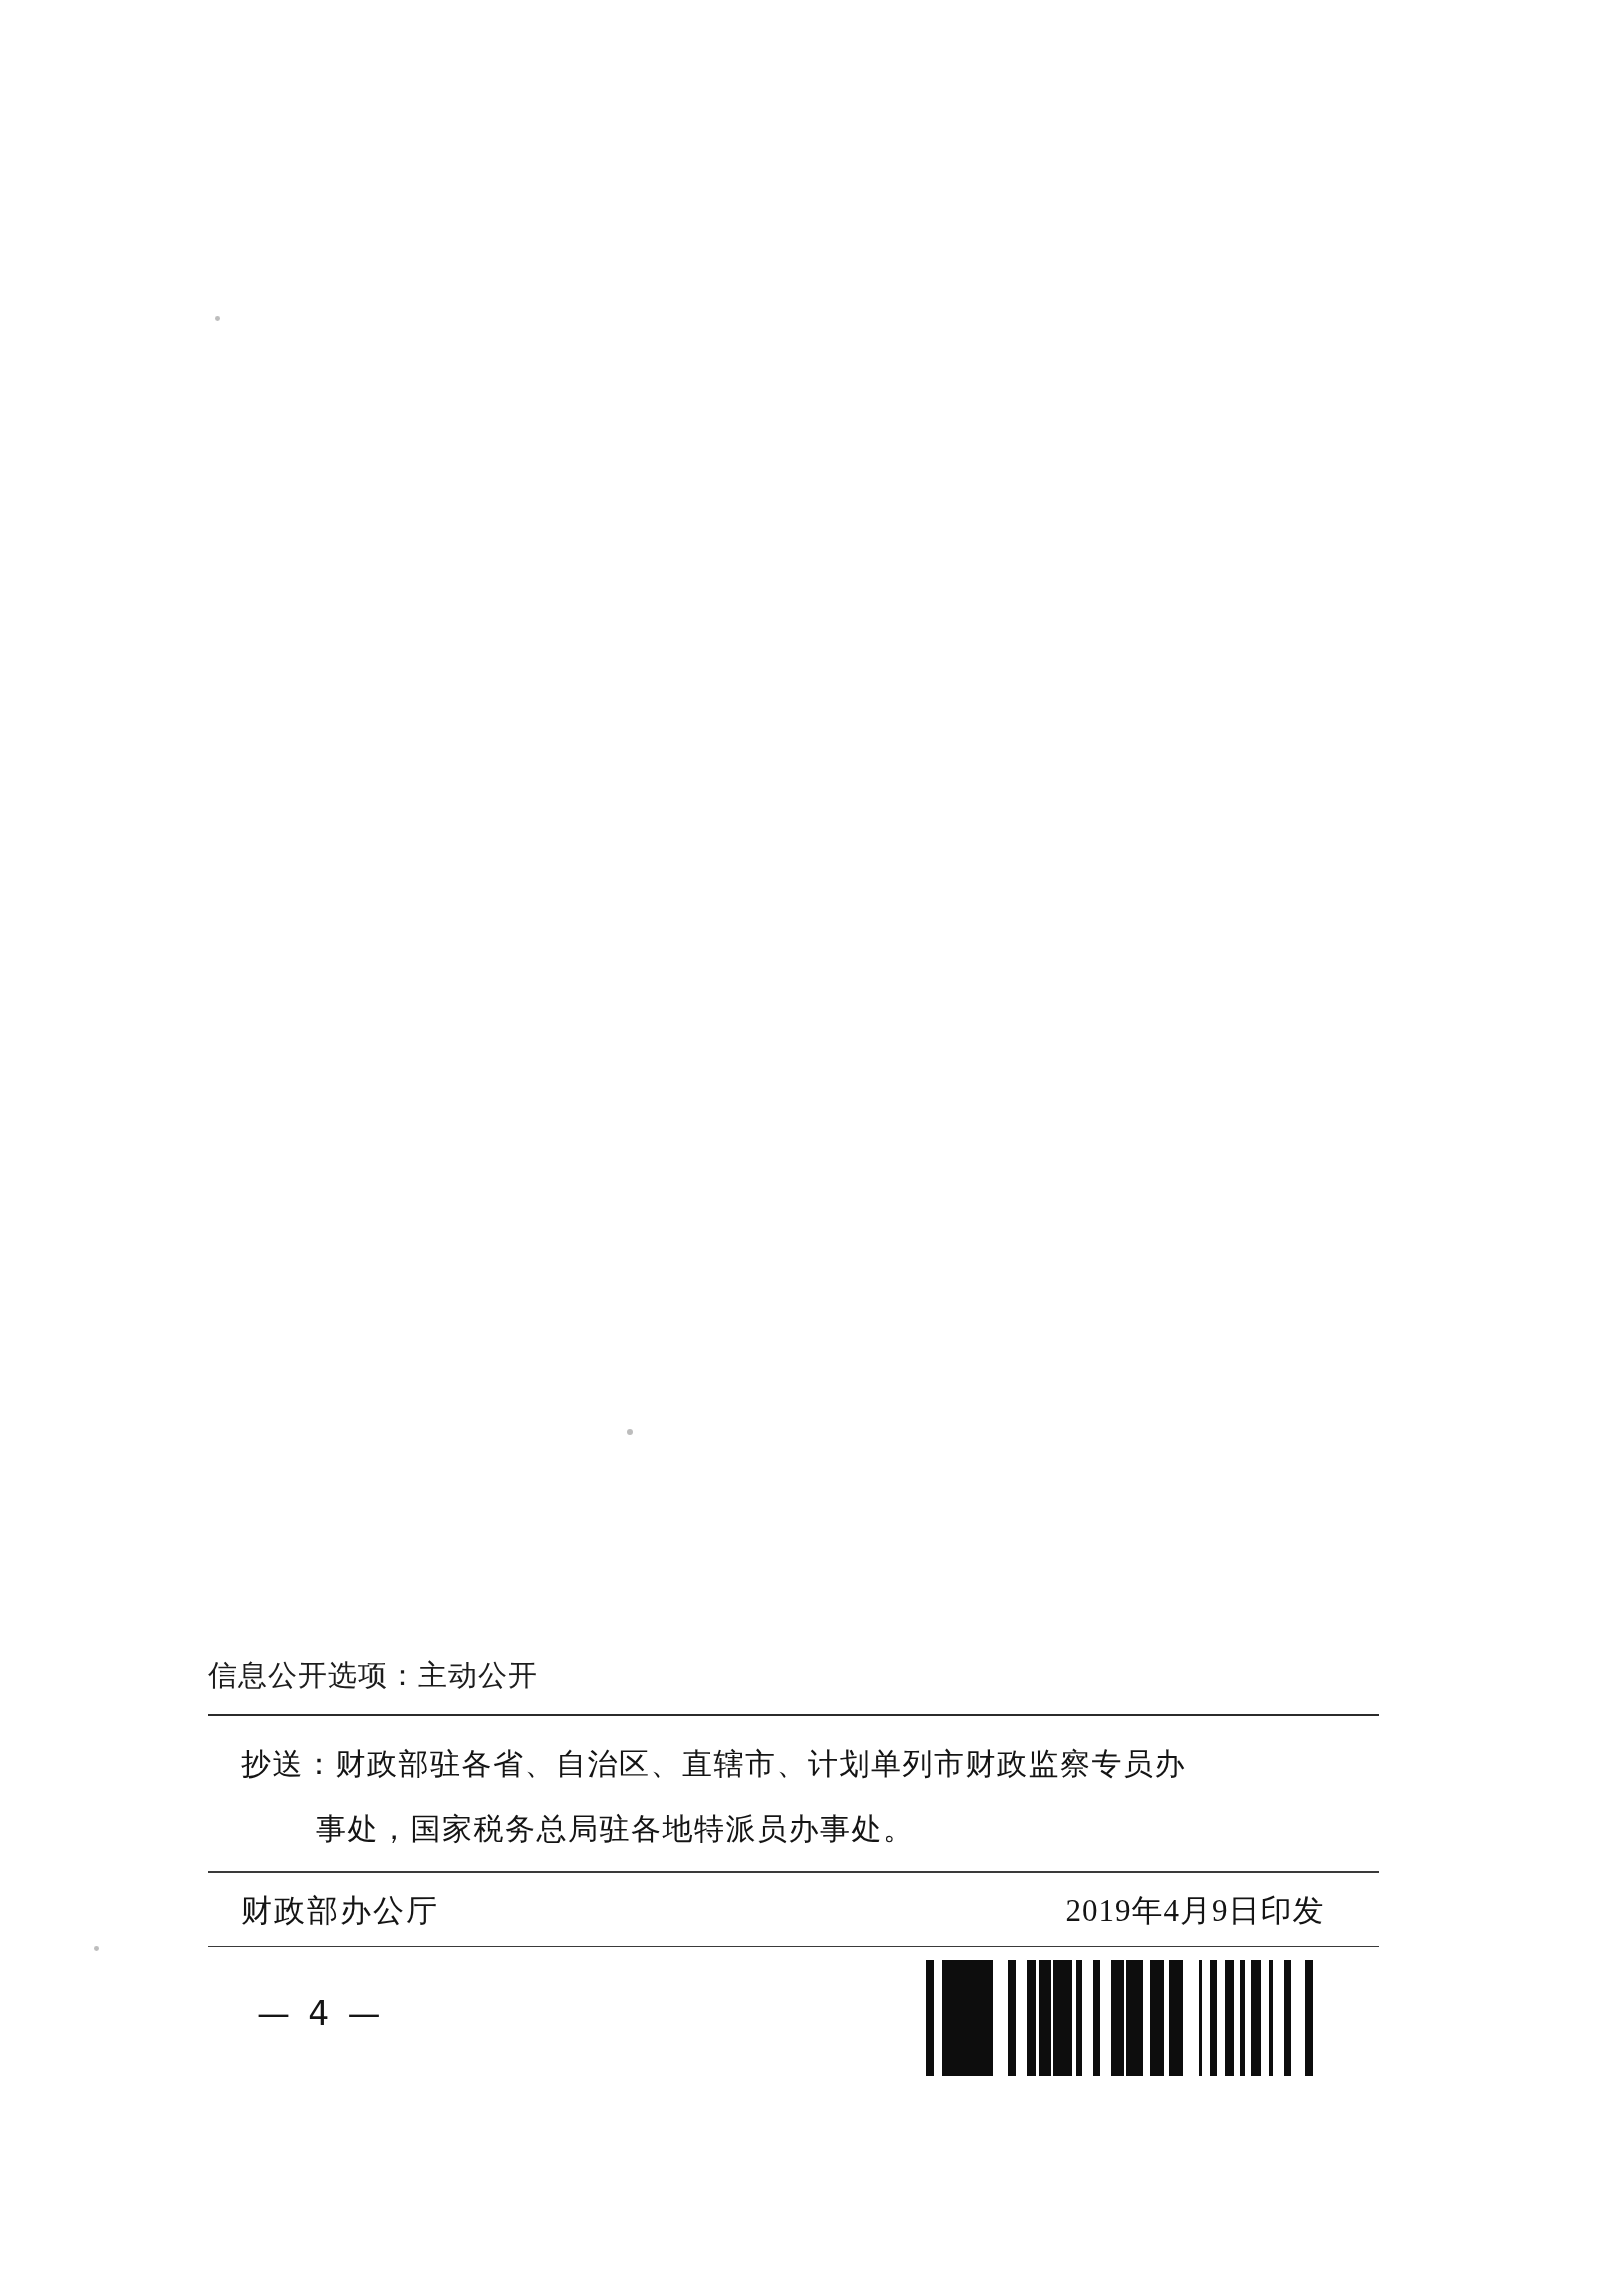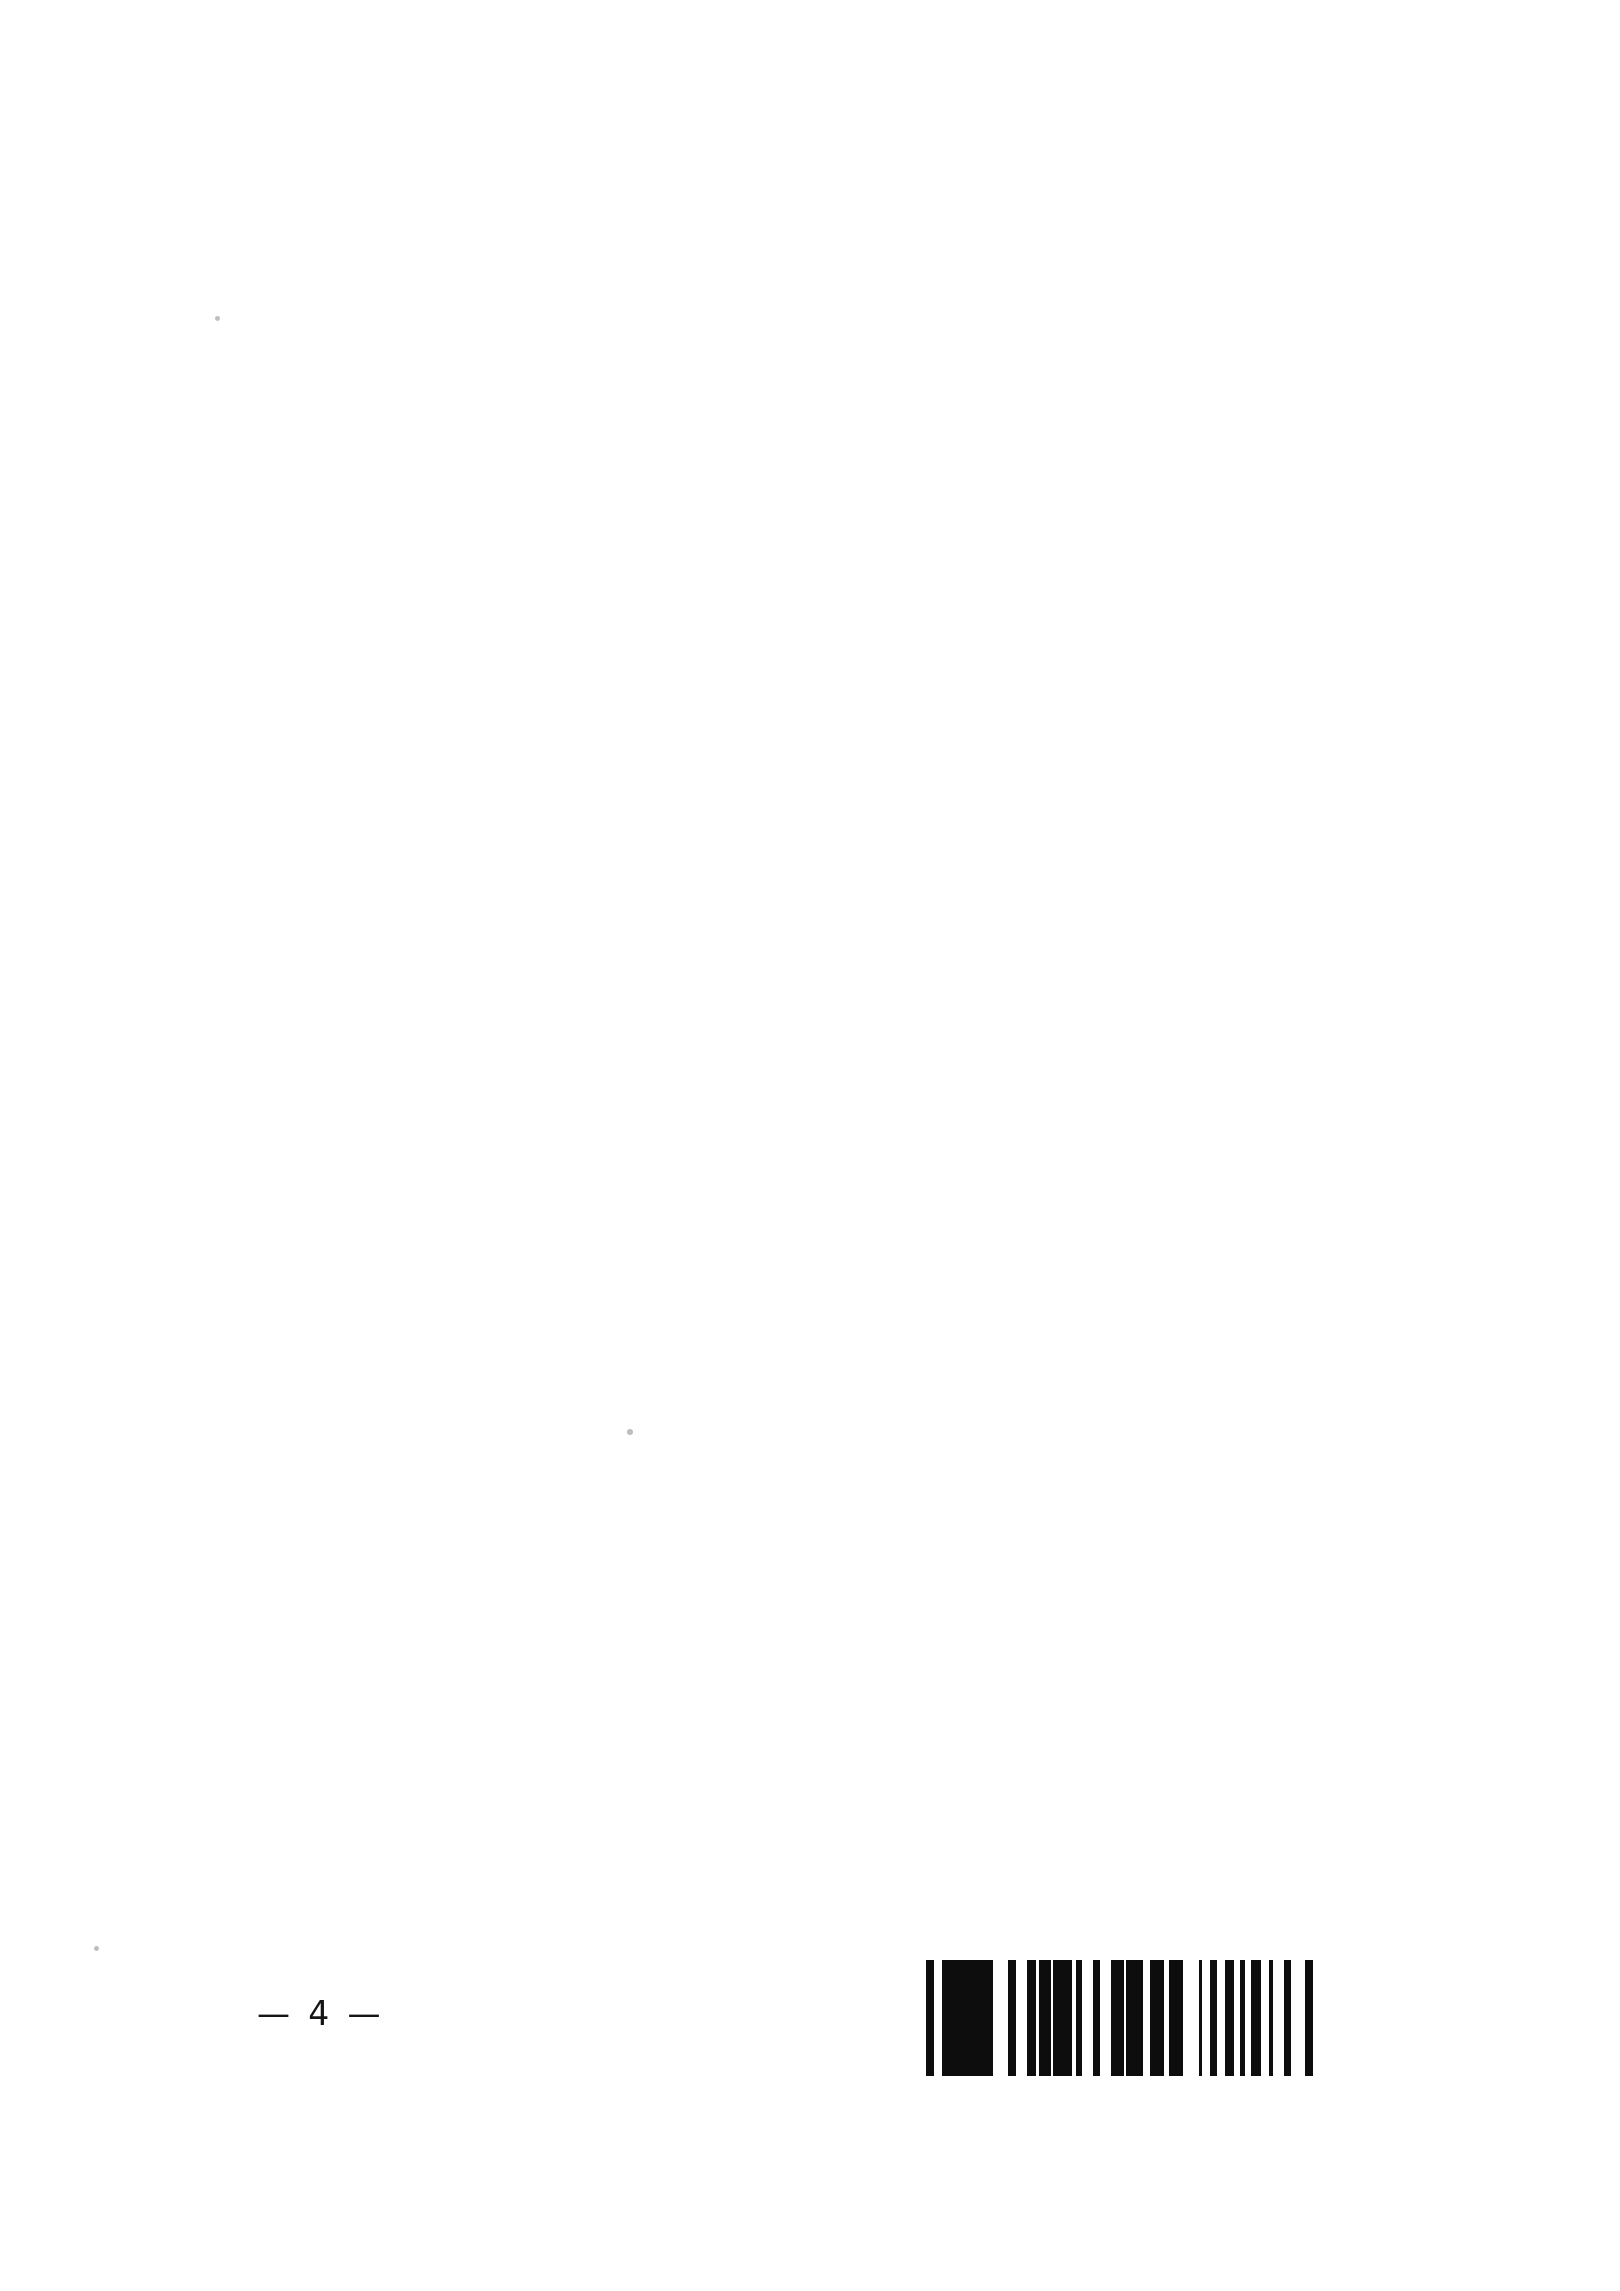--- a/index.html
+++ b/index.html
@@ -115,20 +115,41 @@
 </style>
 </head>
 <body>
 
 <div class="page">
 
   <div class="speck" style="left:215px; top:316px; width:4.9px; height:4.9px;"></div>
   <div class="speck" style="left:627px; top:1429px; width:5.9px; height:5.9px;"></div>
   <div class="speck" style="left:94px; top:1946px; width:4.9px; height:4.9px;"></div>
 
+  <div class="footer-block">
+
+    <div class="disclosure">信息公开选项：主动公开</div>
+
+    <div class="rule"></div>
+
+    <div class="cc-block">
+      <div class="cc-line first">抄送：财政部驻各省、自治区、直辖市、计划单列市财政监察专员办</div>
+      <div class="cc-line second">事处，国家税务总局驻各地特派员办事处。</div>
+    </div>
+
+    <div class="rule thin"></div>
+
+    <div class="issuer-row">
+      <div class="issuer-name">财政部办公厅</div>
+      <div class="issuer-date">2019年4月9日印发</div>
+    </div>
+
+    <div class="rule thin"></div>
+
+  </div>
 
   <div class="page-number">— 4 —</div>
 
   <div class="barcode">
       <i style="width: 7.8px;"></i>
       <i class="gap" style="width: 7.8px;"></i>
       <i style="width: 6.9px;"></i>
       <i style="width: 7.8px;"></i>
       <i style="width: 5.9px;"></i>
       <i style="width: 2px;"></i>

